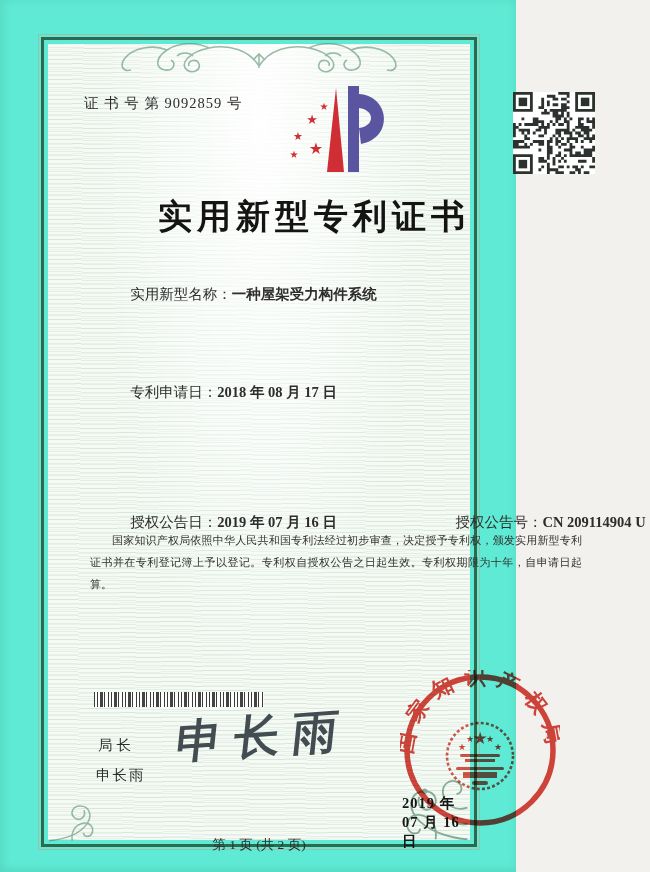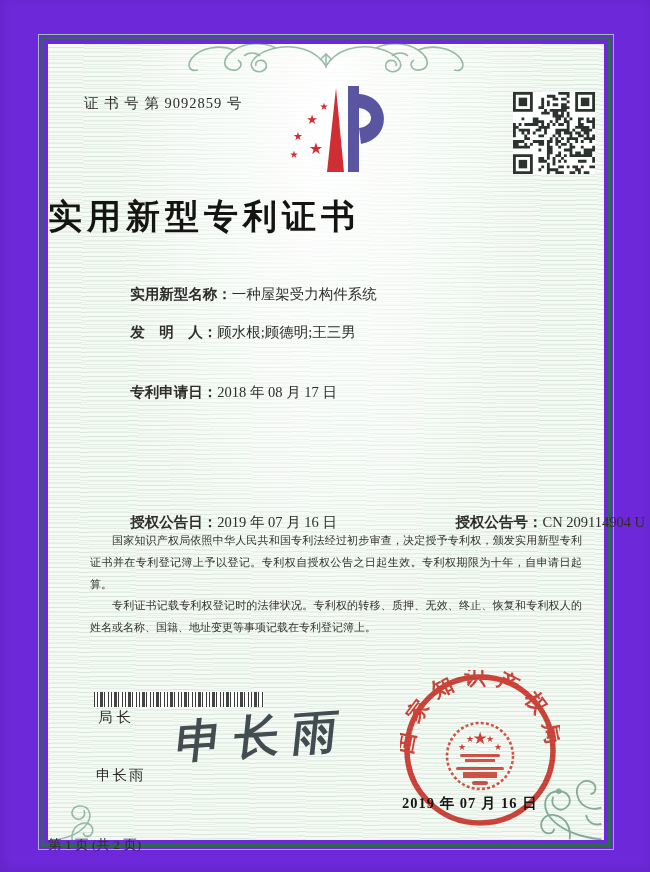--- a/index.html
+++ b/index.html
@@ -1,55 +1,55 @@
 <!DOCTYPE html>
 <html><head>
 <meta charset="utf-8">
 <style>
   html,body{margin:0;padding:0;}
   body{width:650px;height:872px;background:#f2f1ee;overflow:hidden;
        font-family:"Liberation Serif","DejaVu Serif",serif;}
-  .sheet{position:absolute;left:0;top:0;width:650px;height:872px;background:#6d28d9;
+  .sheet{position:absolute;left:0;top:0;width:516px;height:872px;background:#5eead4;
          box-shadow:inset 4px 0 10px rgba(0,0,0,.06), inset -2px -4px 8px rgba(0,0,0,.04);}
   
   .frame{position:absolute;left:38px;top:34px;right:36px;bottom:22px;border:1px solid #9cc0aa;}
   .frame2{position:absolute;inset:2px;border:3px solid #2f684d;}
   .inner{position:absolute;inset:4px;
     background:
       radial-gradient(ellipse at 50% 10%, rgba(255,255,255,.95), rgba(255,255,255,0) 55%),
       repeating-linear-gradient(1deg, rgba(122,168,140,.15) 0 1px, rgba(255,255,255,0) 1px 4px),
       repeating-linear-gradient(-1.4deg, rgba(122,168,140,.10) 0 1px, rgba(255,255,255,0) 1px 5px),
       #f5faf4;}
   .abs{position:absolute;}
   .cert-no{left:36px;top:50px;font-size:14.5px;color:#2e2d2b;letter-spacing:1px;}
   .logo{left:232px;top:38px;}
   .qr{left:465px;top:48px;width:82px;height:82px;}
-  .title{left:0;right:0;top:150px;text-align:left;font-size:34px;color:#141412;
+  .title{left:0;right:0;top:150px;text-align:right;font-size:34px;color:#141412;
          letter-spacing:5px;font-weight:600;}
   .row{left:46px;right:40px;font-size:14.5px;color:#2e2d2b;white-space:pre;}
-  .flabel{color:#2e2d2b;font-weight:bold;}
-  .fvalue{color:#2e2d2b;}
+  .flabel{color:#2e2d2b;}
+  .fvalue{color:#2e2d2b;font-weight:bold;}
   .grant-right{position:absolute;left:318px;top:0;}
   .body-text{left:42px;width:492px;top:486px;font-size:11px;line-height:21.8px;
              color:#32312d;text-align:justify;}
   .body-text p{margin:0;text-indent:2em;}
   .barcode{left:46px;top:648px;width:170px;height:15px;
     background:repeating-linear-gradient(90deg,
       #3b3b3b 0 1.5px, rgba(255,255,255,.85) 1.5px 3px,
       #3b3b3b 3px 4px,  rgba(255,255,255,.85) 4px 6.5px,
       #444 6.5px 9px,   rgba(255,255,255,.85) 9px 10px,
       #3b3b3b 10px 11px,rgba(255,255,255,.85) 11px 14px);}
-  .signer-title{left:50px;top:664px;font-size:14.5px;letter-spacing:4px;color:#2e2d2b;}
+  .signer-title{left:50px;top:692px;font-size:14.5px;letter-spacing:4px;color:#2e2d2b;}
   .signer-name{left:48px;top:722px;font-size:14.5px;letter-spacing:2px;color:#2e2d2b;}
   .signature{left:128px;top:660px;width:230px;font-size:46px;color:#2b363c;
      letter-spacing:12px;font-weight:700;transform:rotate(-4deg) skewX(-10deg);opacity:.88;}
   .seal{left:352px;top:626px;width:160px;height:160px;mix-blend-mode:multiply;opacity:.93;}
   .seal-date{left:354px;top:750px;font-size:14.5px;font-weight:600;color:#161616;
              letter-spacing:1px;z-index:5;}
-  .page-footer{left:0;right:0;top:792px;text-align:left;font-size:13.5px;color:#2e2d2b;}
+  .page-footer{left:0;right:0;top:792px;text-align:center;font-size:13.5px;color:#2e2d2b;}
   .orn{position:absolute;pointer-events:none;}
   .orn-top{left:50%;top:-4px;transform:translateX(-50%);}
   .orn-br{right:-2px;bottom:-4px;}
   .orn-bl{left:-2px;bottom:-4px;transform:scaleX(-1);}
   .seal-ring-text{font-size:21px;letter-spacing:10px;fill:#d5382e;font-weight:600;}
 </style>
 </head>
 <body>
 
 <div class="sheet">
@@ -113,36 +113,32 @@
             <path d="M0 22h7v7H0z M1 23v5h5v-5z"></path>
               <rect x="2" y="24" width="3" height="3"></rect>
           </g>
         </svg>
 
         <div class="abs title">实用新型专利证书</div>
 
         <div class="abs row" style="top:224px">
           <span class="flabel">实用新型名称：</span><span class="fvalue">一种屋架受力构件系统</span>
         </div>
-        <div class="abs row" style="top:262px">
-          <span class="flabel">发　明　人：</span><span class="fvalue">顾水根;顾德明;王三男</span>
-        </div>
         <div class="abs row" style="top:322px">
           <span class="flabel">专利申请日：</span><span class="fvalue">2018 年 08 月 17 日</span>
         </div>
         <div class="abs row" style="top:452px">
           <span class="flabel">授权公告日：</span><span class="fvalue">2019 年 07 月 16 日</span>
           <span class="grant-right">
             <span class="flabel">授权公告号：</span><span class="fvalue">CN 209114904 U</span>
           </span>
         </div>
 
         <div class="abs body-text">
           <p>国家知识产权局依照中华人民共和国专利法经过初步审查，决定授予专利权，颁发实用新型专利证书并在专利登记簿上予以登记。专利权自授权公告之日起生效。专利权期限为十年，自申请日起算。</p>
-          <p>专利证书记载专利权登记时的法律状况。专利权的转移、质押、无效、终止、恢复和专利权人的姓名或名称、国籍、地址变更等事项记载在专利登记簿上。</p>
         </div>
 
         <div class="abs barcode"></div>
 
         <div class="abs signer-title">局长</div>
         <div class="abs signer-name">申长雨</div>
         <div class="abs signature">申长雨</div>
 
         <svg class="abs seal" viewBox="0 0 160 160">
           <circle cx="80" cy="80" r="73" fill="none" stroke="#d5382e" stroke-width="5.5"></circle>

